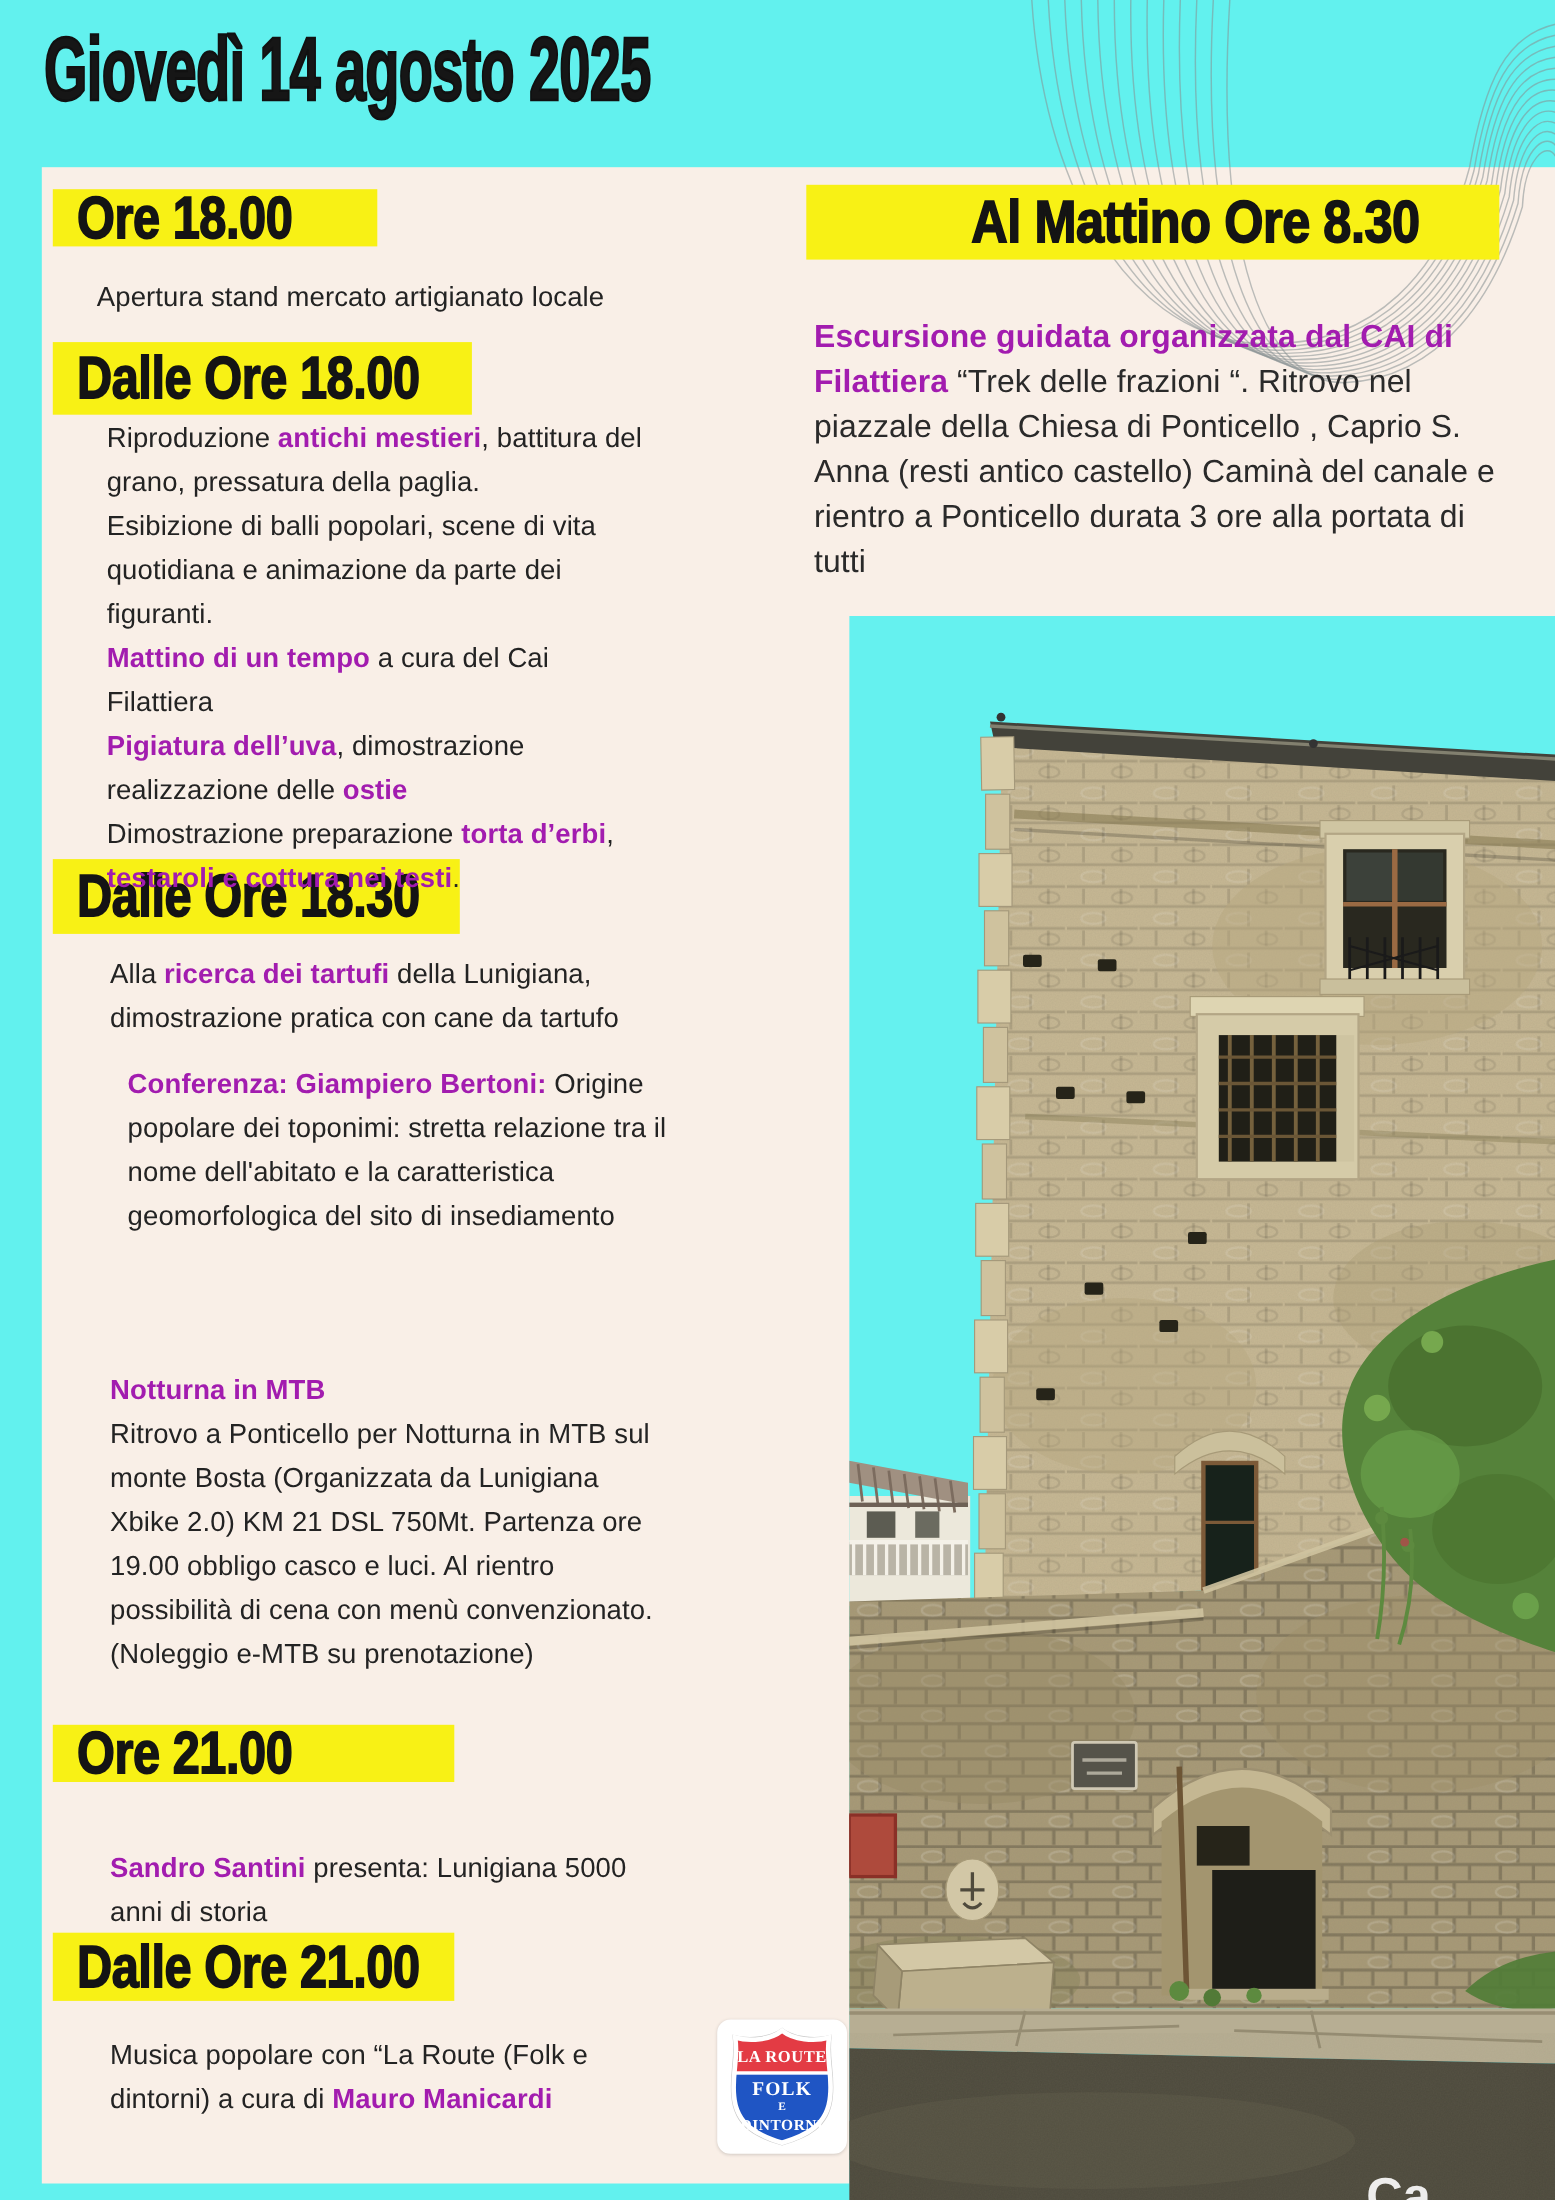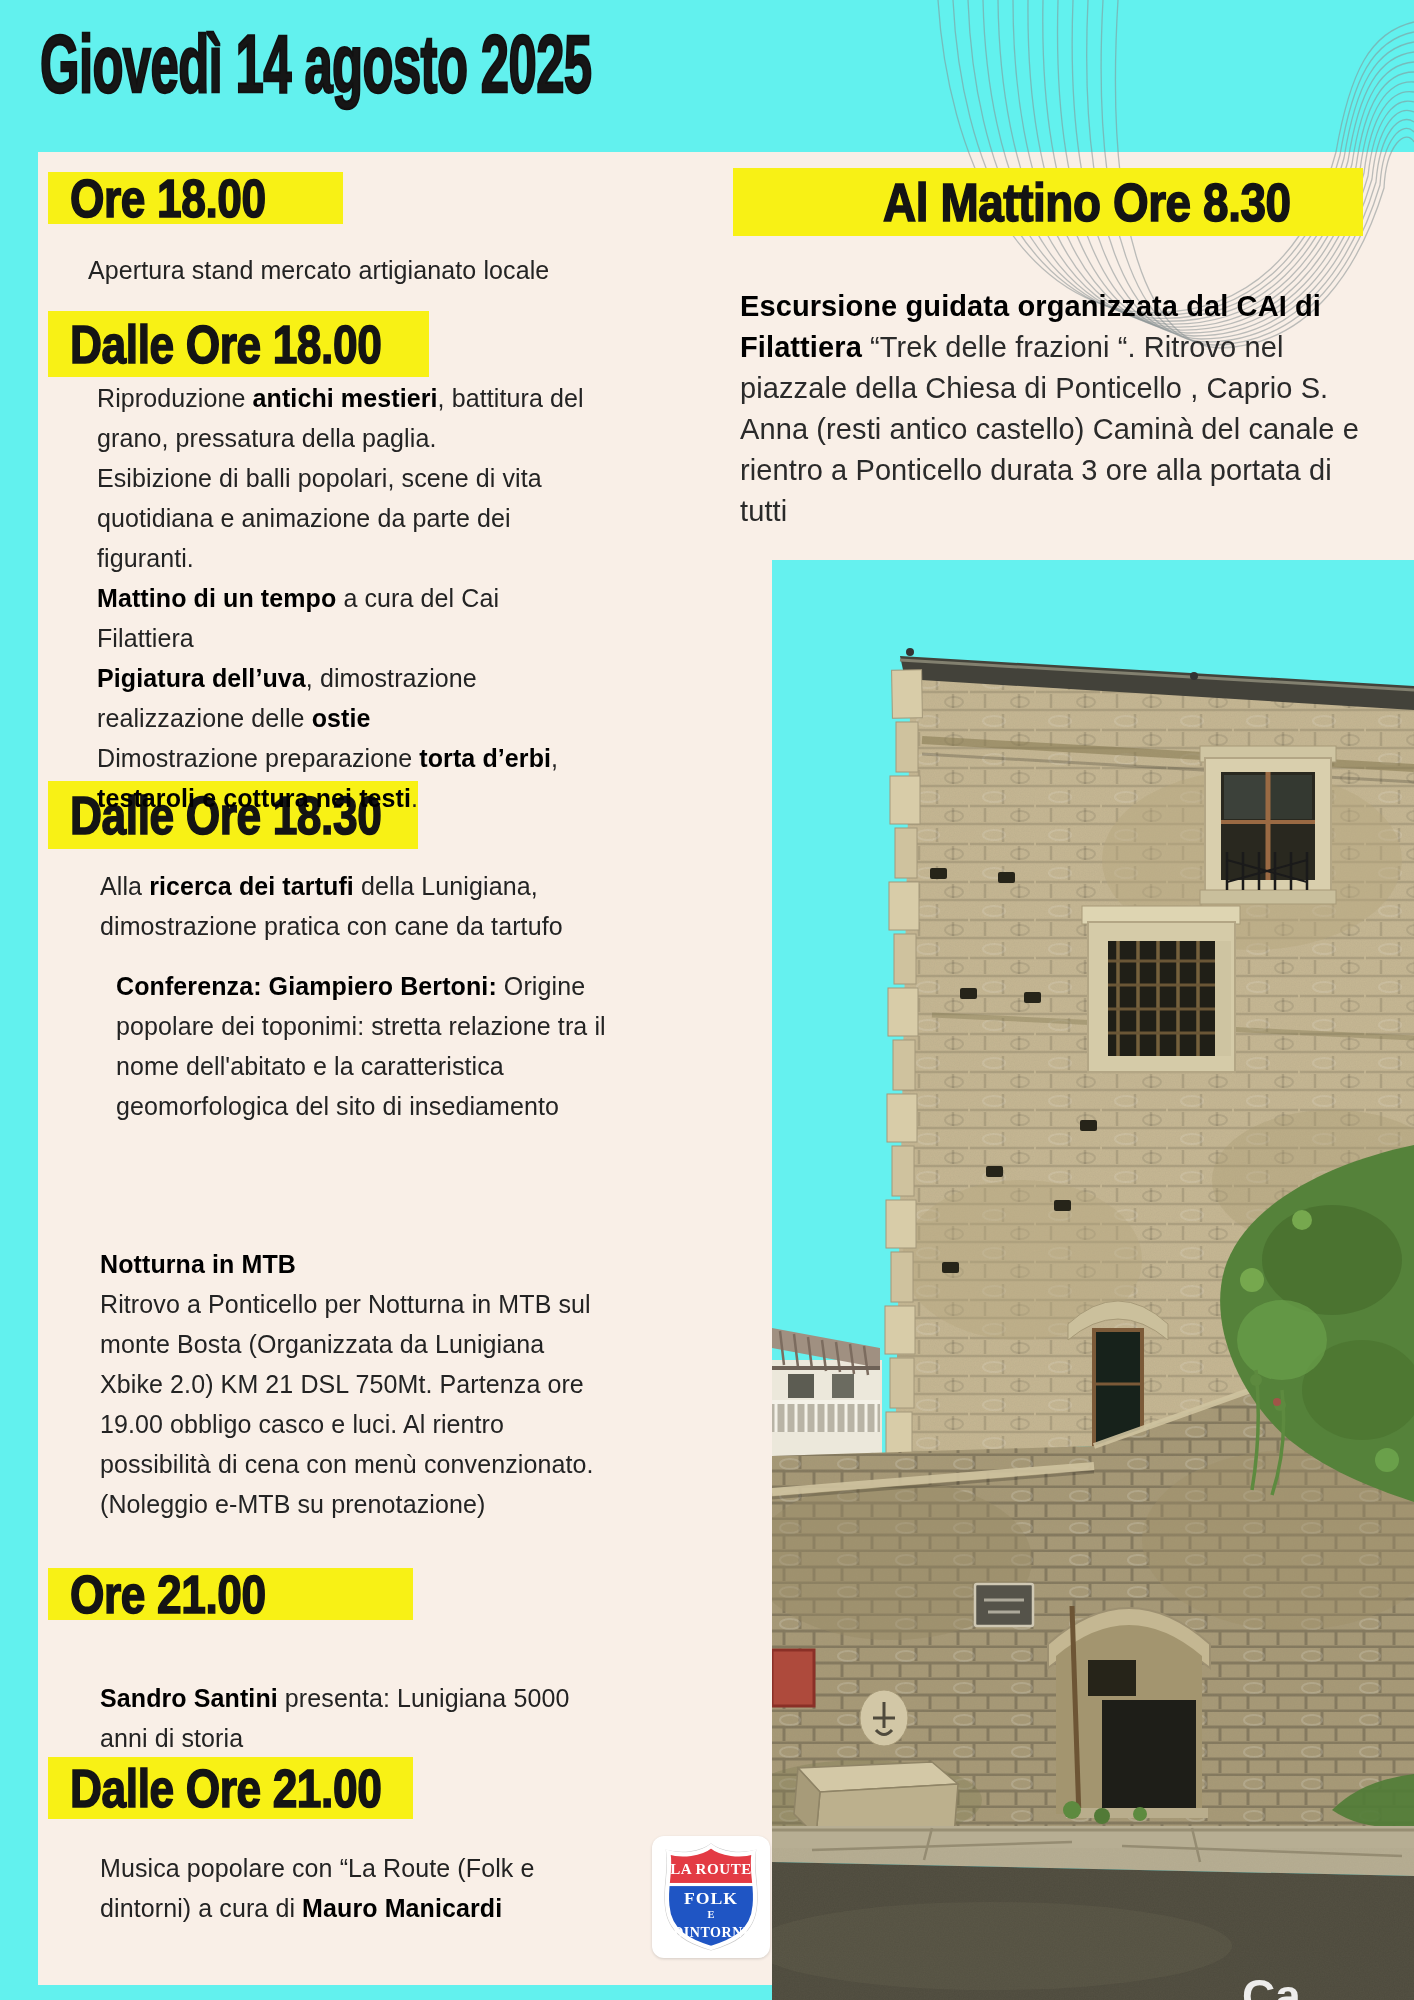--- a/index.html
+++ b/index.html
@@ -31,21 +31,21 @@
   .band .condense{
     display:inline-block;font-size:54px;font-weight:bold;color:#141414;
     letter-spacing:-0.5px;-webkit-text-stroke:1.6px #141414;white-space:nowrap;
     transform:scaleX(.82);transform-origin:left center;
   }
   .band.center{justify-content:center;padding-left:0;}
   .body-text{
     position:absolute;white-space:pre-wrap;
     font-size:25px;line-height:40px;color:#232323;letter-spacing:.1px;
   }
-  .body-text .b{font-weight:bold;color:#000000;}
+  .body-text .b{font-weight:bold;color:#a21caf;}
   .body-text.right-col{font-size:29px;line-height:41px;color:#2a2a2a;}
   .photo{position:absolute;left:772px;top:560px;width:642px;height:1440px;}
   .logo-box{
     position:absolute;left:652px;top:1836px;width:118px;height:122px;
     background:#ffffff;border-radius:12px;
     display:flex;align-items:center;justify-content:center;
     box-shadow:0 1px 3px rgba(0,0,0,.15);
   }
 </style>
 </head>

